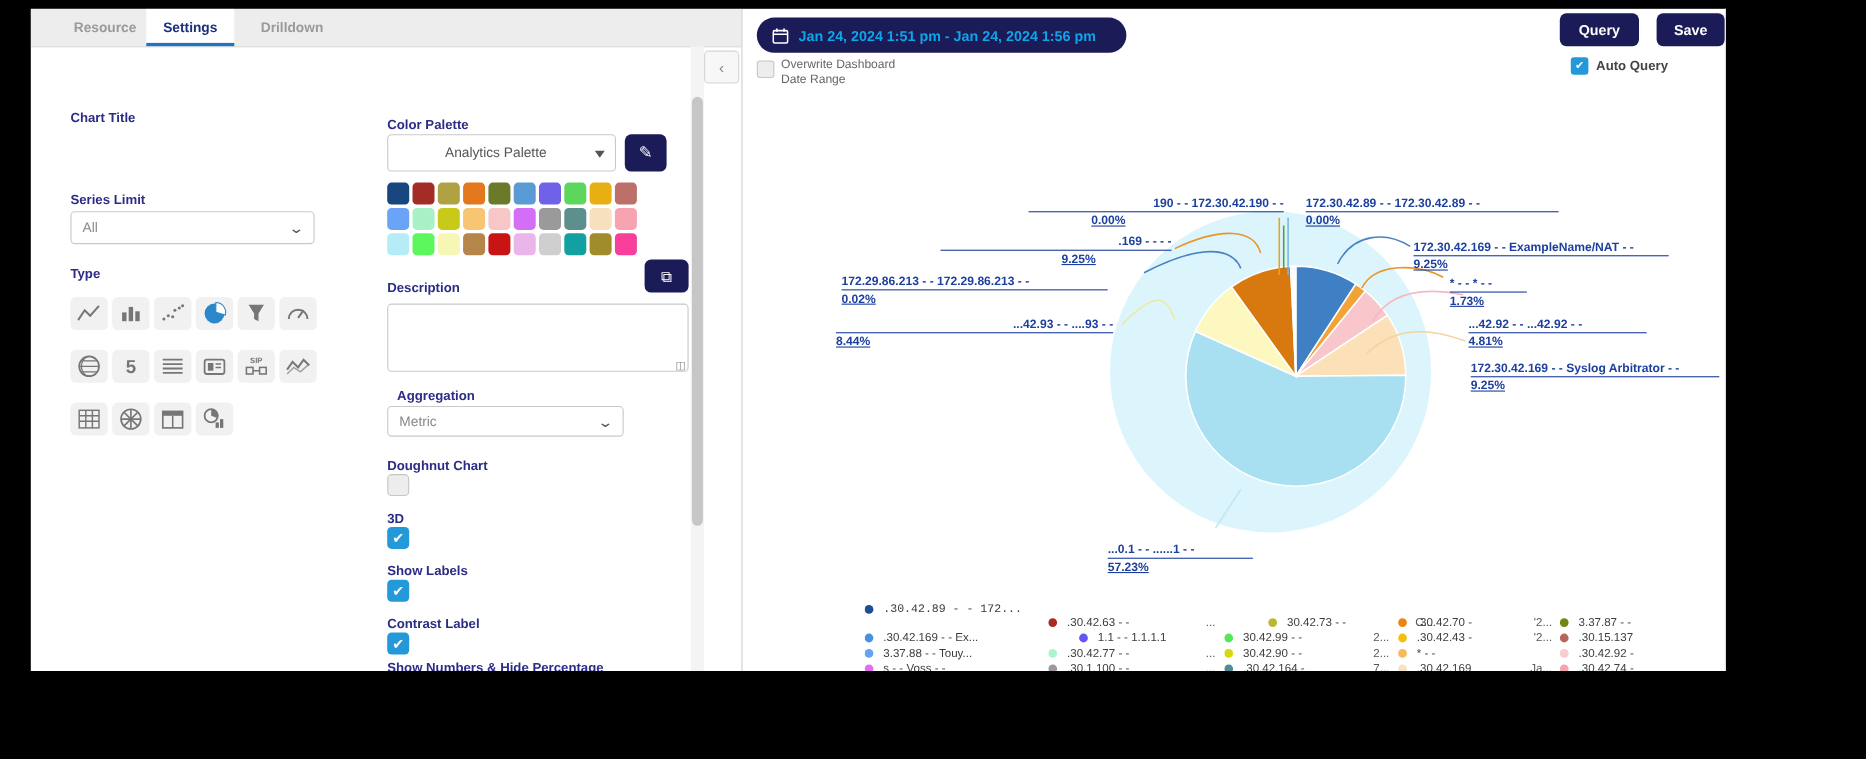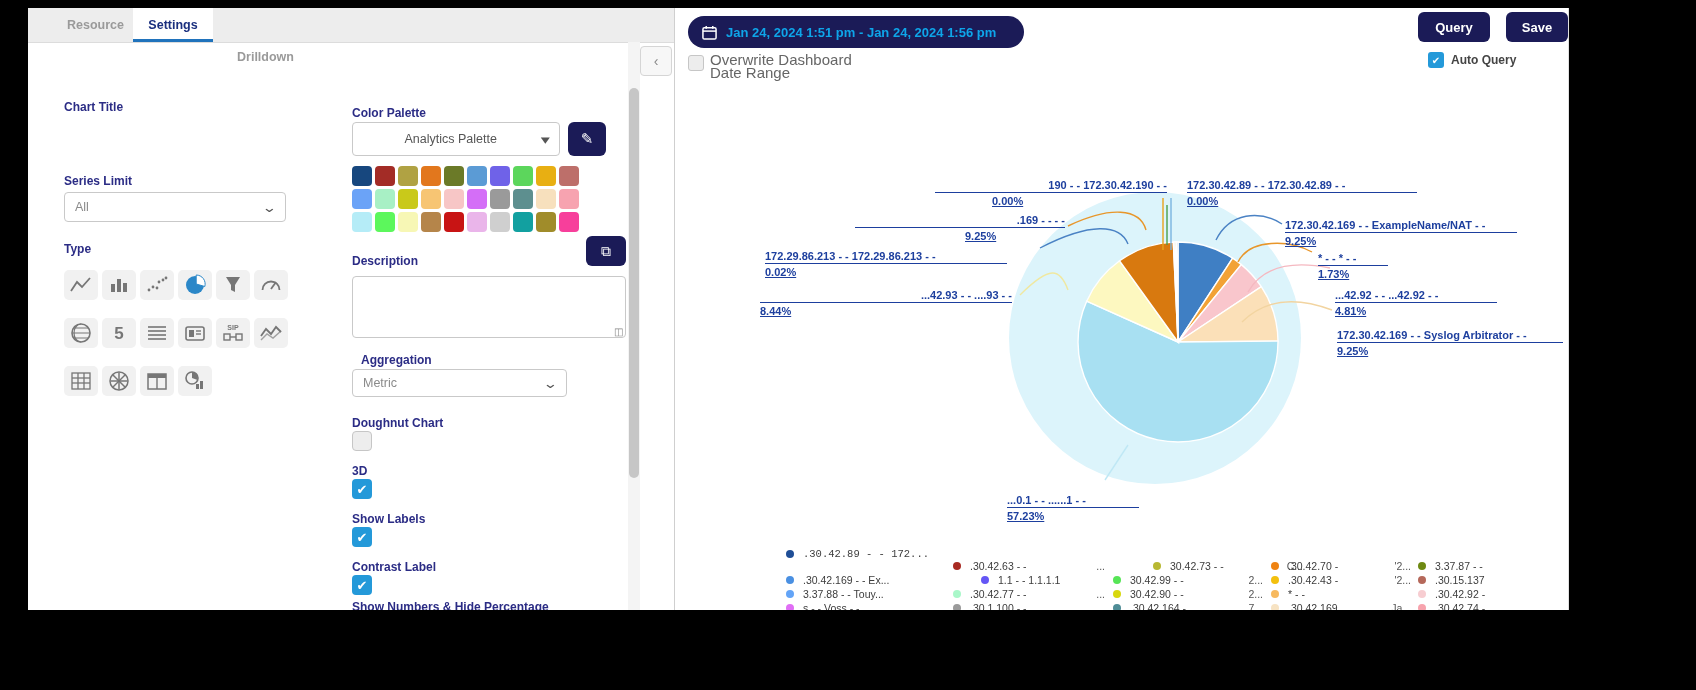--- a/index.html
+++ b/index.html
@@ -25,38 +25,38 @@
   textarea.desc{position:absolute;border:1px solid #c9c9c9;border-radius:4px;resize:none;box-sizing:border-box;}
   .resize-handle{position:absolute;font-size:10px;color:#888;}
   .scroll-track{position:absolute;background:#f4f4f4;}
   .scroll-thumb{position:absolute;background:#c6c6c6;border-radius:5px;}
   .collapse-btn{position:absolute;background:#f7f7f7;border:1px solid #d5d5d5;border-radius:4px;
     display:flex;align-items:center;justify-content:center;color:#888;font-size:14px;cursor:pointer;}
   .divider{position:absolute;left:646px;top:0;width:1px;height:602px;background:#cfcfcf;}
   
   .date-pill{position:absolute;left:660px;top:8px;width:336px;height:32px;background:#1b1b57;border-radius:16px;
     display:flex;align-items:center;color:#0ea5e9;font-size:13px;font-weight:bold;padding:0 14px;box-sizing:border-box;cursor:pointer;}
-  .muted2{position:absolute;font-size:15px;color:#666;line-height:13px;}
+  .muted2{position:absolute;font-size:11px;color:#666;line-height:13px;}
   .pie-label{position:absolute;font-size:11px;font-weight:bold;color:#1d3f9e;line-height:12px;}
   .pie-label .nm{display:block;border-bottom:1px solid #1d3f9e;padding-bottom:1px;white-space:nowrap;overflow:hidden;cursor:pointer;}
   .pie-label .pc{display:inline-block;margin-top:2px;text-decoration:underline;cursor:pointer;}
   .legend-item{position:absolute;display:flex;align-items:center;font-size:10.5px;color:#3c3c3c;white-space:nowrap;overflow:hidden;}
   .legend-item .dot{width:8px;height:8px;border-radius:50%;margin-right:9px;flex:0 0 auto;}
   .legend-item .tail{margin-left:auto;color:#555;padding-left:6px;}
   .auto-q{position:absolute;font-size:12px;font-weight:bold;color:#444;}
 </style>
 </head>
 <body>
 
 <div class="app" style="border-right: 1px solid rgb(224, 224, 224);">
 
   <div class="tabstrip">
     <div class="tab" style="left:30px;width:75px;">Resource</div>
     <div class="tab active" style="left:105px;width:80px;">Settings</div>
-    <div class="tab" style="left:195px;width:85px;margin-top:32px;">Drilldown</div>
+    <div class="tab" style="left:195px;width:85px;">Drilldown</div>
   </div>
 
   <div class="flabel" style="left:36px;top:92px;">Chart Title</div>
 
   <div class="flabel" style="left:36px;top:166px;">Series Limit</div>
   <div class="select" style="left:36px;top:184px;width:222px;height:30px;">
     <span>All</span>
     <span class="chev">⌄</span>
   </div>
 

